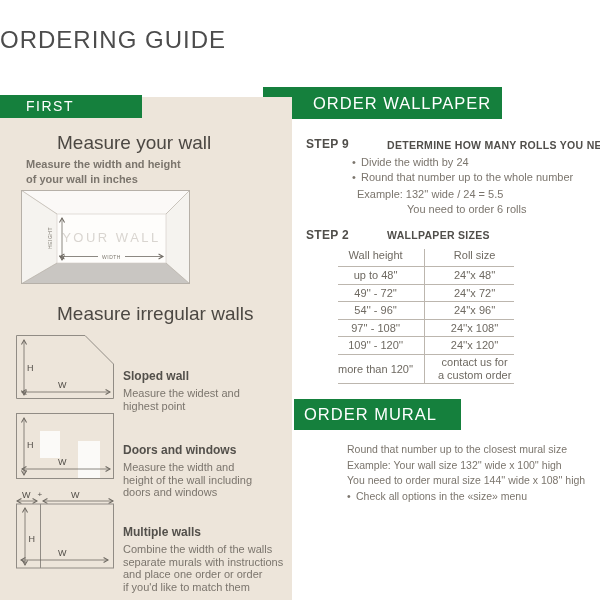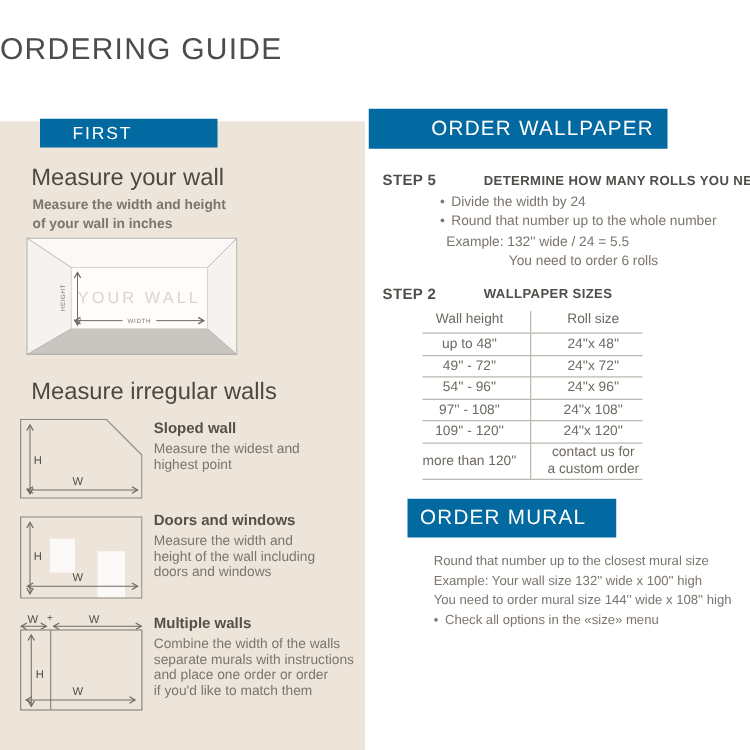--- a/index.html
+++ b/index.html
@@ -2,30 +2,30 @@
 <html><head>
 <meta charset="utf-8">
 <style>
   html,body{margin:0;padding:0;background:#fff;}
   .stage{position:relative;width:600px;height:600px;background:#ffffff;overflow:hidden;
          font-family:"Liberation Sans",sans-serif;color:#7b756d;}
   .abs{position:absolute;}
   .title{position:absolute;top:26px;left:0;width:600px;text-align:left;
          font-size:24px;letter-spacing:1px;color:#4c4c4c;}
   .panel{position:absolute;left:0;top:97px;width:292px;height:503px;background:#ede5da;z-index:2;}
-  .badge{position:absolute;background:#0369a1;color:#fff;letter-spacing:1px;white-space:nowrap;margin-left:32px;}
+  .badge{position:absolute;background:#15803d;color:#fff;letter-spacing:1px;white-space:nowrap;}
   .badge-first{left:0;top:95px;width:142px;height:23px;line-height:23px;font-size:14px;
                padding-left:26px;box-sizing:border-box;z-index:3;letter-spacing:1.5px;}
   .badge-wallpaper{left:263px;top:87px;width:239px;height:32px;line-height:32px;font-size:16.5px;
                padding-left:50px;box-sizing:border-box;z-index:1;}
   .badge-mural{left:294px;top:399px;width:167px;height:31px;line-height:31px;font-size:16.5px;
                padding-left:10px;box-sizing:border-box;z-index:1;}
-  .h2{position:absolute;font-size:19px;color:#4c4843;white-space:nowrap;}
+  .h2{position:absolute;font-size:19px;color:#4c4843;white-space:nowrap;margin-left:32px;}
   .sub{position:absolute;font-size:11px;line-height:15px;color:#7b756d;font-weight:bold;}
-  .dtext{position:absolute;left:123px;width:170px;}
+  .dtext{position:absolute;left:123px;width:170px;margin-top:34px;}
   .dtext .dtitle{font-size:12px;font-weight:700;color:#53504b;line-height:14px;margin-bottom:4px;}
   .dtext .dline{font-size:11px;line-height:12.5px;color:#7b756d;}
   .steplabel{position:absolute;font-size:12px;font-weight:700;color:#504e4a;letter-spacing:0.3px;white-space:nowrap;}
   .stephead{position:absolute;font-size:10.5px;font-weight:700;color:#504e4a;letter-spacing:0.3px;white-space:nowrap;padding-left:36px;}
   .bullets{position:absolute;left:352px;top:155px;}
   .brow{display:flex;font-size:11px;line-height:14.5px;color:#7b756d;white-space:nowrap;}
   .bdot{width:9px;}
   .example{position:absolute;left:357px;top:188px;font-size:11px;color:#7b756d;white-space:nowrap;}
   .exval{margin-left:3px;}
   .exresult{position:absolute;left:407px;top:202.5px;font-size:11px;color:#7b756d;white-space:nowrap;}
@@ -144,21 +144,21 @@
       <div class="dline">Combine the width of the walls</div>
       <div class="dline">separate murals with instructions</div>
       <div class="dline">and place one order or order</div>
       <div class="dline">if you'd like to match them</div>
     </div>
 
   </div>
 
   <div class="badge badge-first">FIRST</div>
 
-  <div class="steplabel" style="left:306px;top:137px;">STEP 5</div>
+  <div class="steplabel" style="left:306px;top:137px;">STEP 9</div>
   <div class="stephead" style="left:351px;top:138.5px;">DETERMINE HOW MANY ROLLS YOU NEED</div>
 
   <div class="bullets">
     <div class="brow">
       <span class="bdot">•</span>
       <span>Divide the width by 24</span>
     </div>
     <div class="brow">
       <span class="bdot">•</span>
       <span>Round that number up to the whole number</span>

